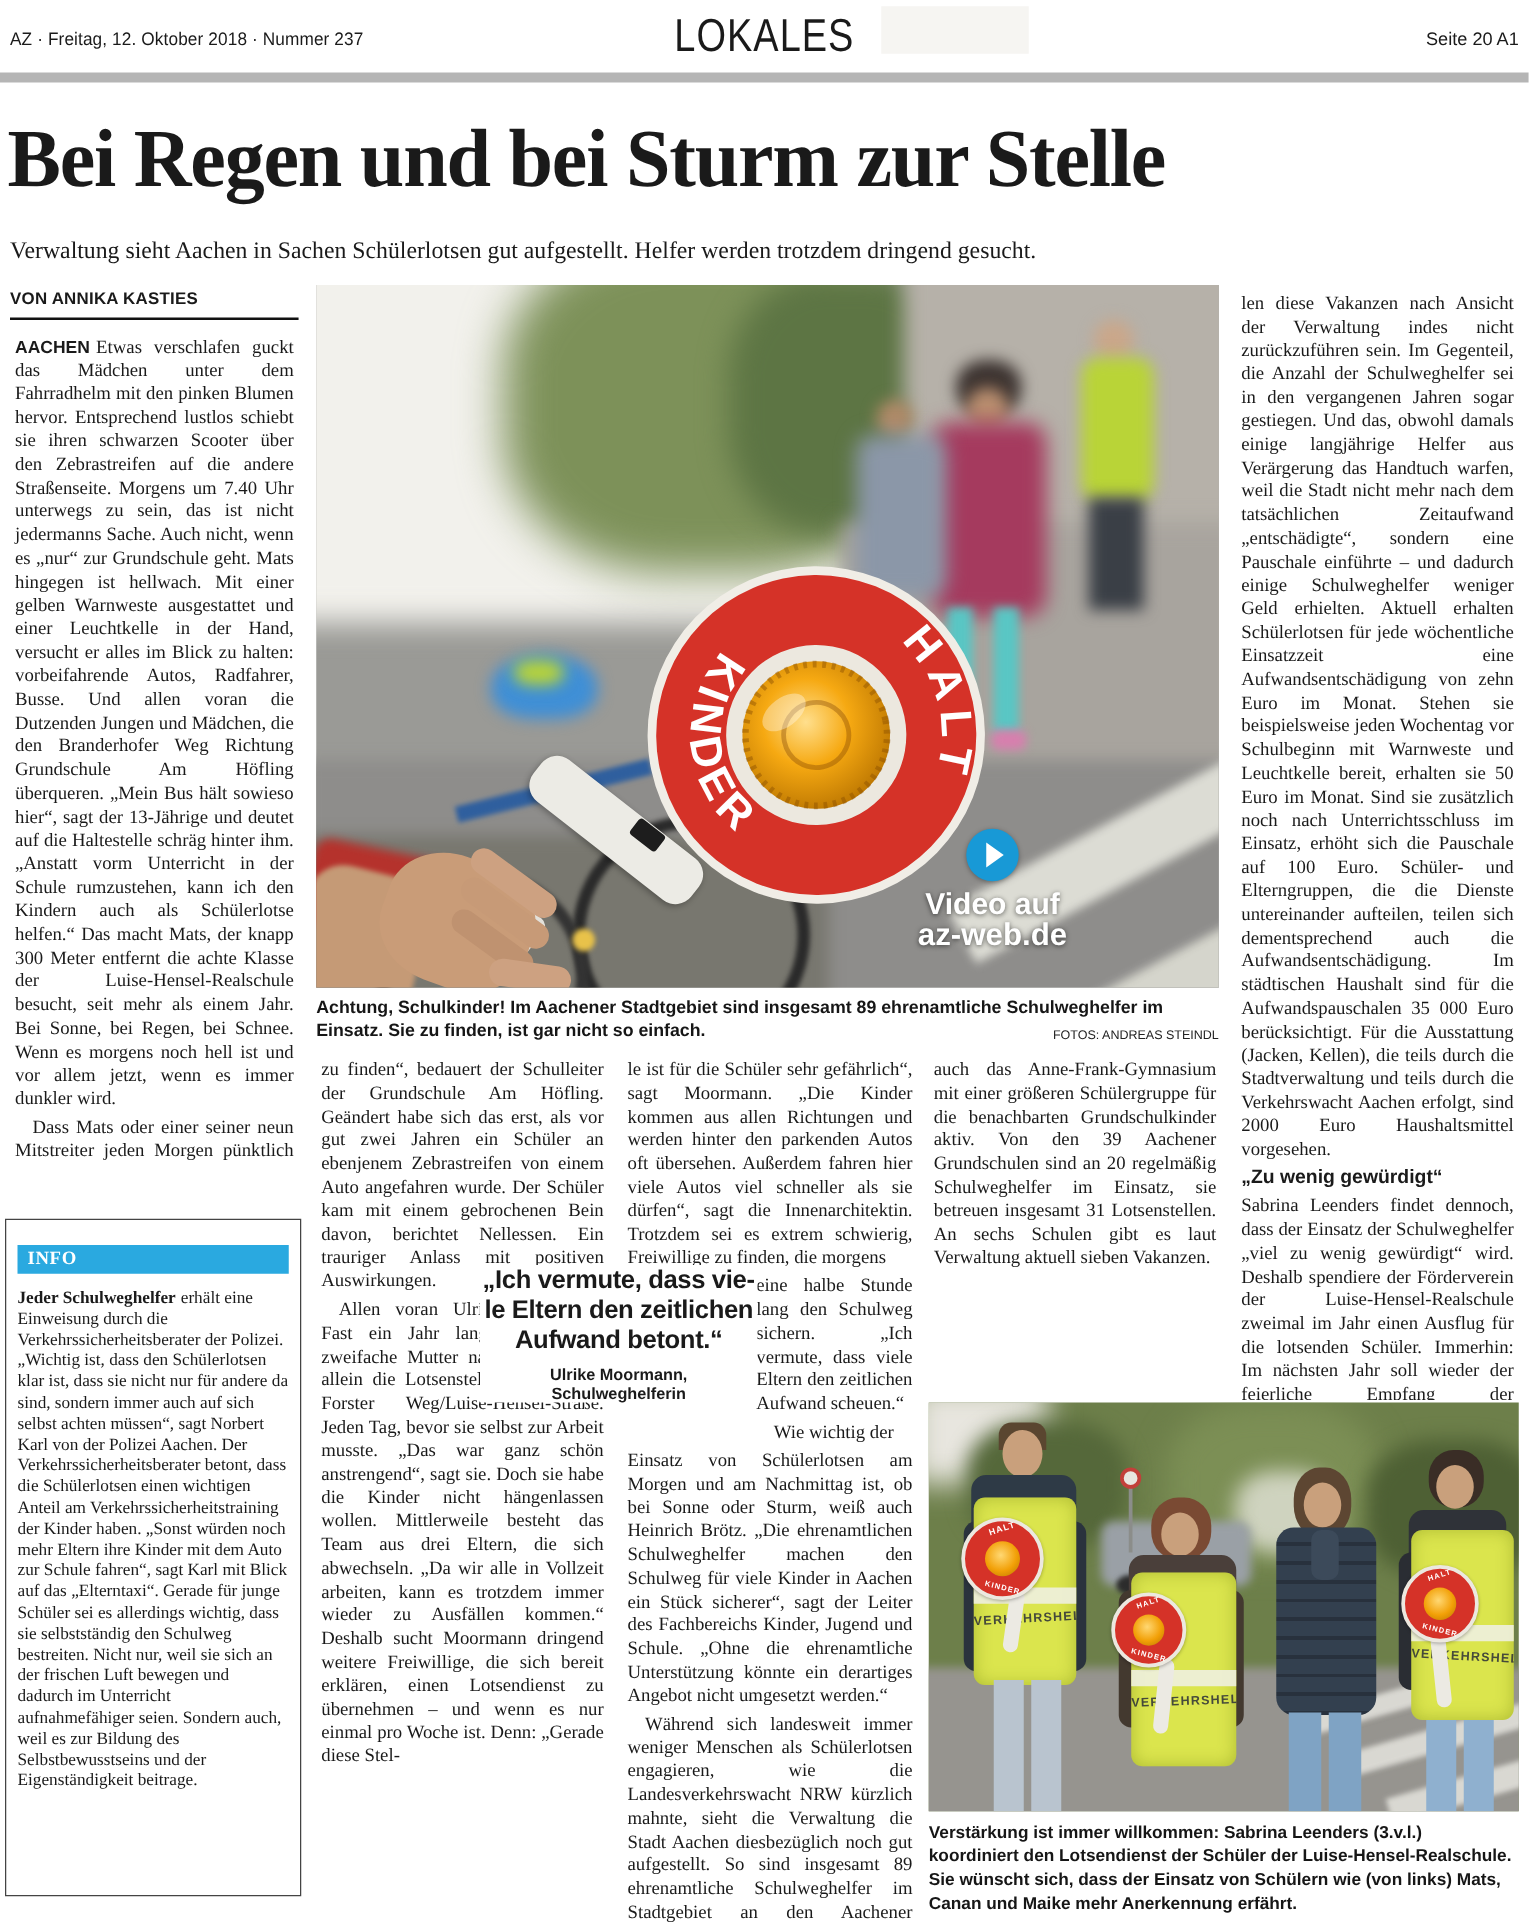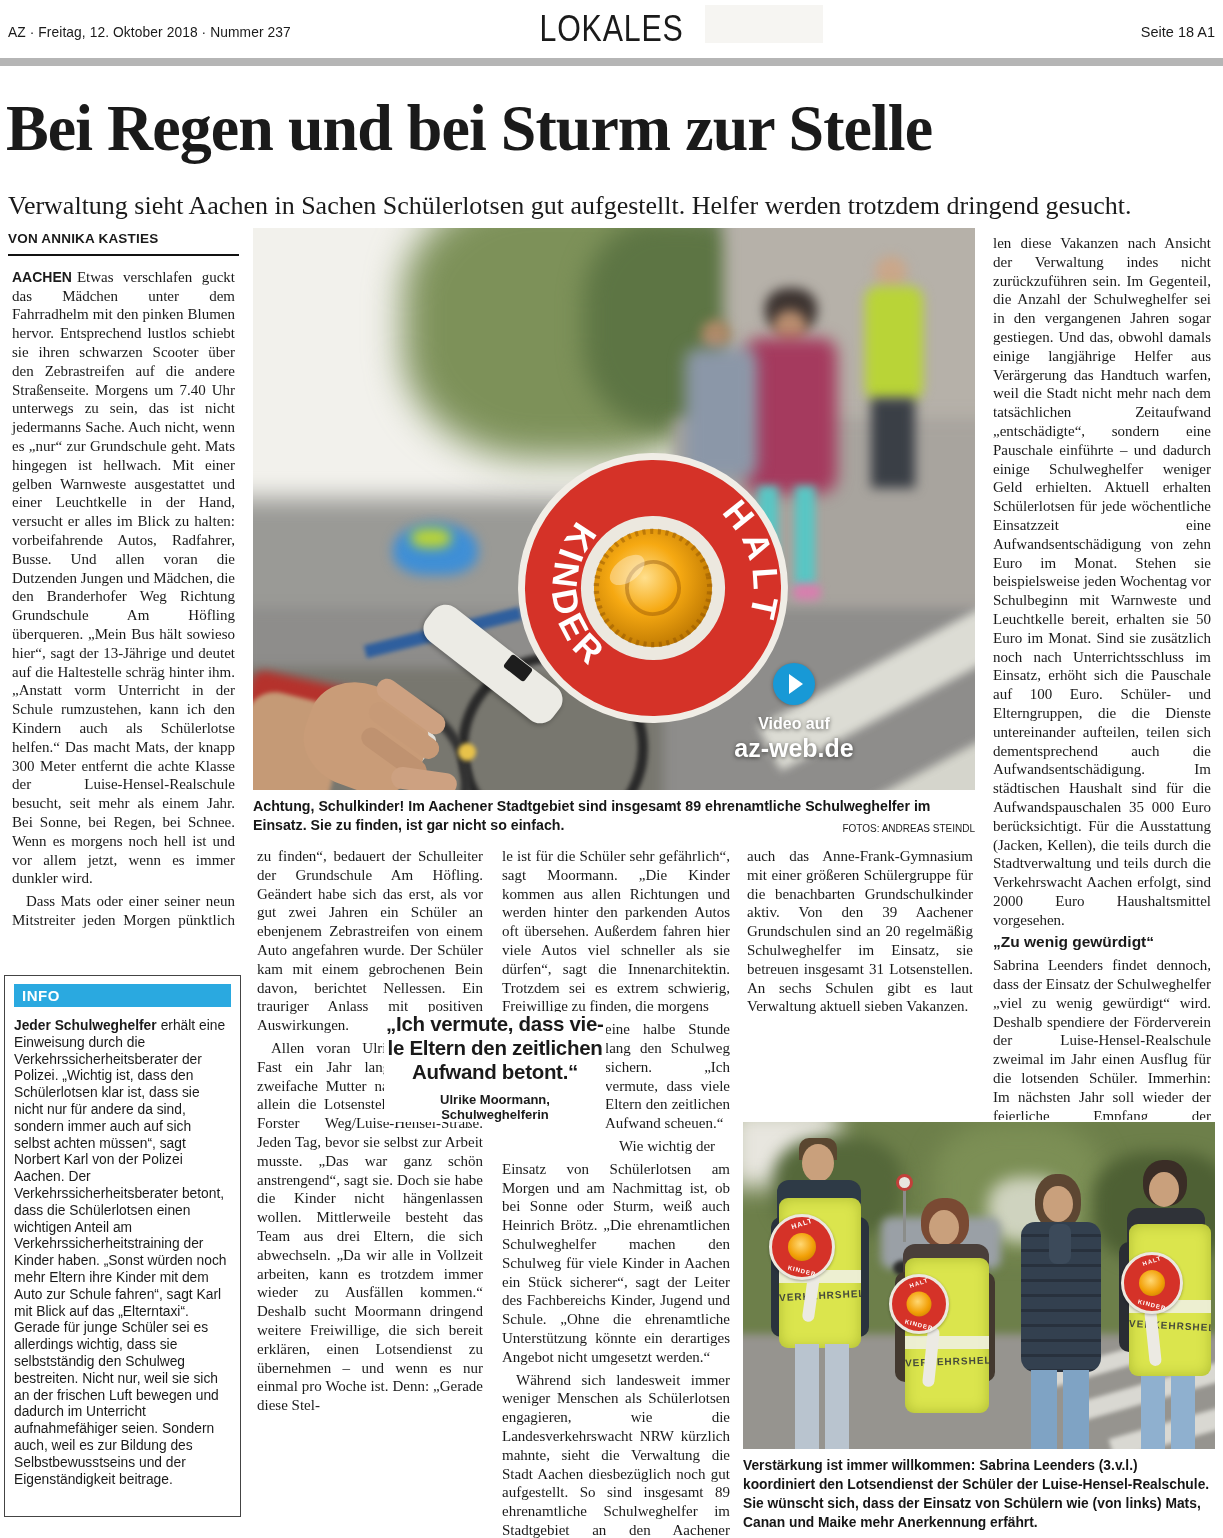--- a/index.html
+++ b/index.html
@@ -13,21 +13,21 @@
   .section-title{left:0;right:0;top:8px;text-align:center;font-family:"Liberation Sans",sans-serif;
            font-size:37px;letter-spacing:1px;transform:scaleX(.82);}
   .pageno{right:8px;top:24px;font-family:"Liberation Sans",sans-serif;font-size:14.5px;}
   .header-placeholder{left:705px;top:5px;width:118px;height:38px;background:#f6f5f2;}
   .header-bar{left:0;top:58px;width:1223px;height:8px;background:#b5b5b5;}
 
   
   .headline{left:6px;top:94px;width:1210px;font-family:"Liberation Serif",serif;
             font-weight:bold;font-size:66px;line-height:1.04;letter-spacing:-1px;
             transform:scaleX(.97);transform-origin:left;white-space:nowrap;}
-  .subhead{left:8px;top:190px;width:1205px;font-size:26px;line-height:1.2;}
+  .subhead{left:8px;top:190px;width:1205px;font-size:19px;line-height:1.2;}
 
   
   .col{position:absolute;overflow:hidden;text-align:justify;font-size:15px;line-height:18.8px;}
   .col p{margin:4px;hyphens:manual;overflow-wrap:break-word;}
   .col p.indent{text-indent:14px;}
   .byline{font-family:"Liberation Sans",sans-serif;font-weight:bold;font-size:13.5px;
           letter-spacing:.2px;border-bottom:2px solid #111;padding-bottom:5px;margin-bottom:12px;}
   .lead{font-family:"Liberation Sans",sans-serif;font-weight:bold;font-size:14px;margin-right:5px;}
   .seg-narrow2{width:131px;}
   .seg-narrow3{width:133px;margin-left:103px;}
@@ -36,21 +36,21 @@
 
   
   .pull-quote{left:384px;top:1012px;width:222px;text-align:center;background:#fff;
               font-family:"Liberation Sans",sans-serif;z-index:5;}
   .pq-text{font-weight:bold;font-size:20.5px;line-height:24px;letter-spacing:-.3px;}
   .pq-name{font-weight:bold;font-size:13px;margin-top:8px;}
   .pq-role{font-weight:bold;font-size:13px;}
 
   
   .info-box{left:4px;top:975px;width:237px;height:542px;border:1px solid #444;
-            box-sizing:border-box;padding:8px 9px;font-family:Liberation Sans, sans-serif;}
+            box-sizing:border-box;padding:20px 9px;font-family:Liberation Serif, serif;}
   .info-bar{background:#2aa9e0;color:#fff;font-weight:bold;font-size:15px;
             padding:3px 0 3px 8px;letter-spacing:.5px;}
   .info-title{font-weight:bold;font-size:18.5px;line-height:21px;margin-top:10px;}
   .info-body{font-size:13.8px;line-height:16.8px;margin-top:11px;text-align:left;}
   .info-lead{font-weight:bold;margin-right:4px;}
 
   
   .photo{position:absolute;overflow:hidden;background:#9a9a96;}
   .photo .abs{position:absolute;}
   .caption{position:absolute;font-family:"Liberation Sans",sans-serif;font-weight:bold;
@@ -62,21 +62,21 @@
   .blur18{filter:blur(18px);} .blur12{filter:blur(12px);} .blur8{filter:blur(8px);}
   .blur6{filter:blur(6px);} .blur4{filter:blur(4px);} .blur2{filter:blur(2px);}
   .round{border-radius:50%;}
   .video-overlay{right:96px;bottom:28px;width:170px;text-align:center;z-index:8;color:#fff;
                  font-family:"Liberation Sans",sans-serif;font-weight:bold;
                  text-shadow:0 1px 4px rgba(0,0,0,.6);}
   .play-circle{width:42px;height:42px;border-radius:50%;background:#1899d6;margin:0 auto 8px auto;
                position:relative;box-shadow:0 1px 4px rgba(0,0,0,.35);}
   .play-tri{position:absolute;left:16px;top:11px;width:0;height:0;border-left:14px solid #fff;
             border-top:10px solid transparent;border-bottom:10px solid transparent;}
-  .vid-l1{font-size:16px;line-height:22px;}
+  .vid-l1{font-size:24px;line-height:22px;}
   .vid-l2{font-size:25px;line-height:27px;}
 
   
   .paddle{position:absolute;border-radius:50%;background:#d53228;border:3px solid #ece8df;
           box-shadow:0 1px 3px rgba(0,0,0,.3);}
   .paddle .amber{position:absolute;left:50%;top:50%;transform:translate(-50%,-50%);
           border-radius:50%;background:radial-gradient(circle at 45% 40%,#ffd873 0%,#f2a007 55%,#b87300 100%);}
   .paddle .pw{position:absolute;color:#fff;font-family:"Liberation Sans",sans-serif;
           font-weight:bold;font-size:7px;letter-spacing:1px;width:100%;text-align:center;}
   .vest{position:absolute;background:#dbe54d;border-radius:9px;
@@ -86,21 +86,21 @@
         font-family:"Liberation Sans",sans-serif;font-weight:bold;font-size:10px;letter-spacing:1px;
         overflow:hidden;white-space:nowrap;}
   .head{position:absolute;border-radius:50%;background:#c9a07c;}
   .quilt{background:repeating-linear-gradient(180deg,#33404f 0 12px,#28313d 12px 15px);}
 </style>
 </head>
 <body>
 
 <div class="abs edition">AZ · Freitag, 12. Oktober 2018 · Nummer 237</div>
 <div class="abs section-title">LOKALES</div>
-<div class="abs pageno">Seite 18 A1</div>
+<div class="abs pageno">Seite 20 A1</div>
 <div class="abs header-placeholder"></div>
 <div class="abs header-bar"></div>
 
 <div class="abs headline">Bei Regen und bei Sturm zur Stelle</div>
 <div class="abs subhead">Verwaltung sieht Aachen in Sachen Schülerlotsen gut aufgestellt. Helfer werden trotzdem dringend gesucht.</div>
 
 <div class="col" style="left:8px;top:230px;width:231px;height:700px;">
   <div class="byline">VON ANNIKA KASTIES</div>
   <p><span class="lead">AACHEN</span><span>Etwas verschlafen guckt das Mädchen unter dem Fahrradhelm mit den pinken Blumen hervor. Entsprechend lustlos schiebt sie ihren schwarzen Scooter über den Zebrastreifen auf die andere Straßenseite. Morgens um 7.40 Uhr unterwegs zu sein, das ist nicht jedermanns Sache. Auch nicht, wenn es „nur“ zur Grundschule geht. Mats hingegen ist hellwach. Mit einer gelben Warnweste ausgestattet und einer Leuchtkelle in der Hand, versucht er alles im Blick zu halten: vorbeifahrende Autos, Radfahrer, Busse. Und allen voran die Dutzenden Jungen und Mädchen, die den Branderhofer Weg Richtung Grundschule Am Höfling überqueren. „Mein Bus hält sowieso hier“, sagt der 13-Jährige und deutet auf die Haltestelle schräg hinter ihm. „Anstatt vorm Unterricht in der Schule rumzustehen, kann ich den Kindern auch als Schülerlotse helfen.“ Das macht Mats, der knapp 300 Meter entfernt die achte Klasse der Luise-Hensel-Realschule besucht, seit mehr als einem Jahr. Bei Sonne, bei Regen, bei Schnee. Wenn es morgens noch hell ist und vor allem jetzt, wenn es immer dunkler wird.</span></p>
   <p class="indent">Dass Mats oder einer seiner neun Mitstreiter jeden Morgen pünktlich um 7.30 Uhr an der Ecke Branderhofer Weg/Im Gillesbachtal zur Stelle ist und den Schulweg der Grundschüler sichert, freut Ulrich Nellessen ganz besonders. „Jahrelang ist es uns nicht gelungen, Schülerlotsen</p>

